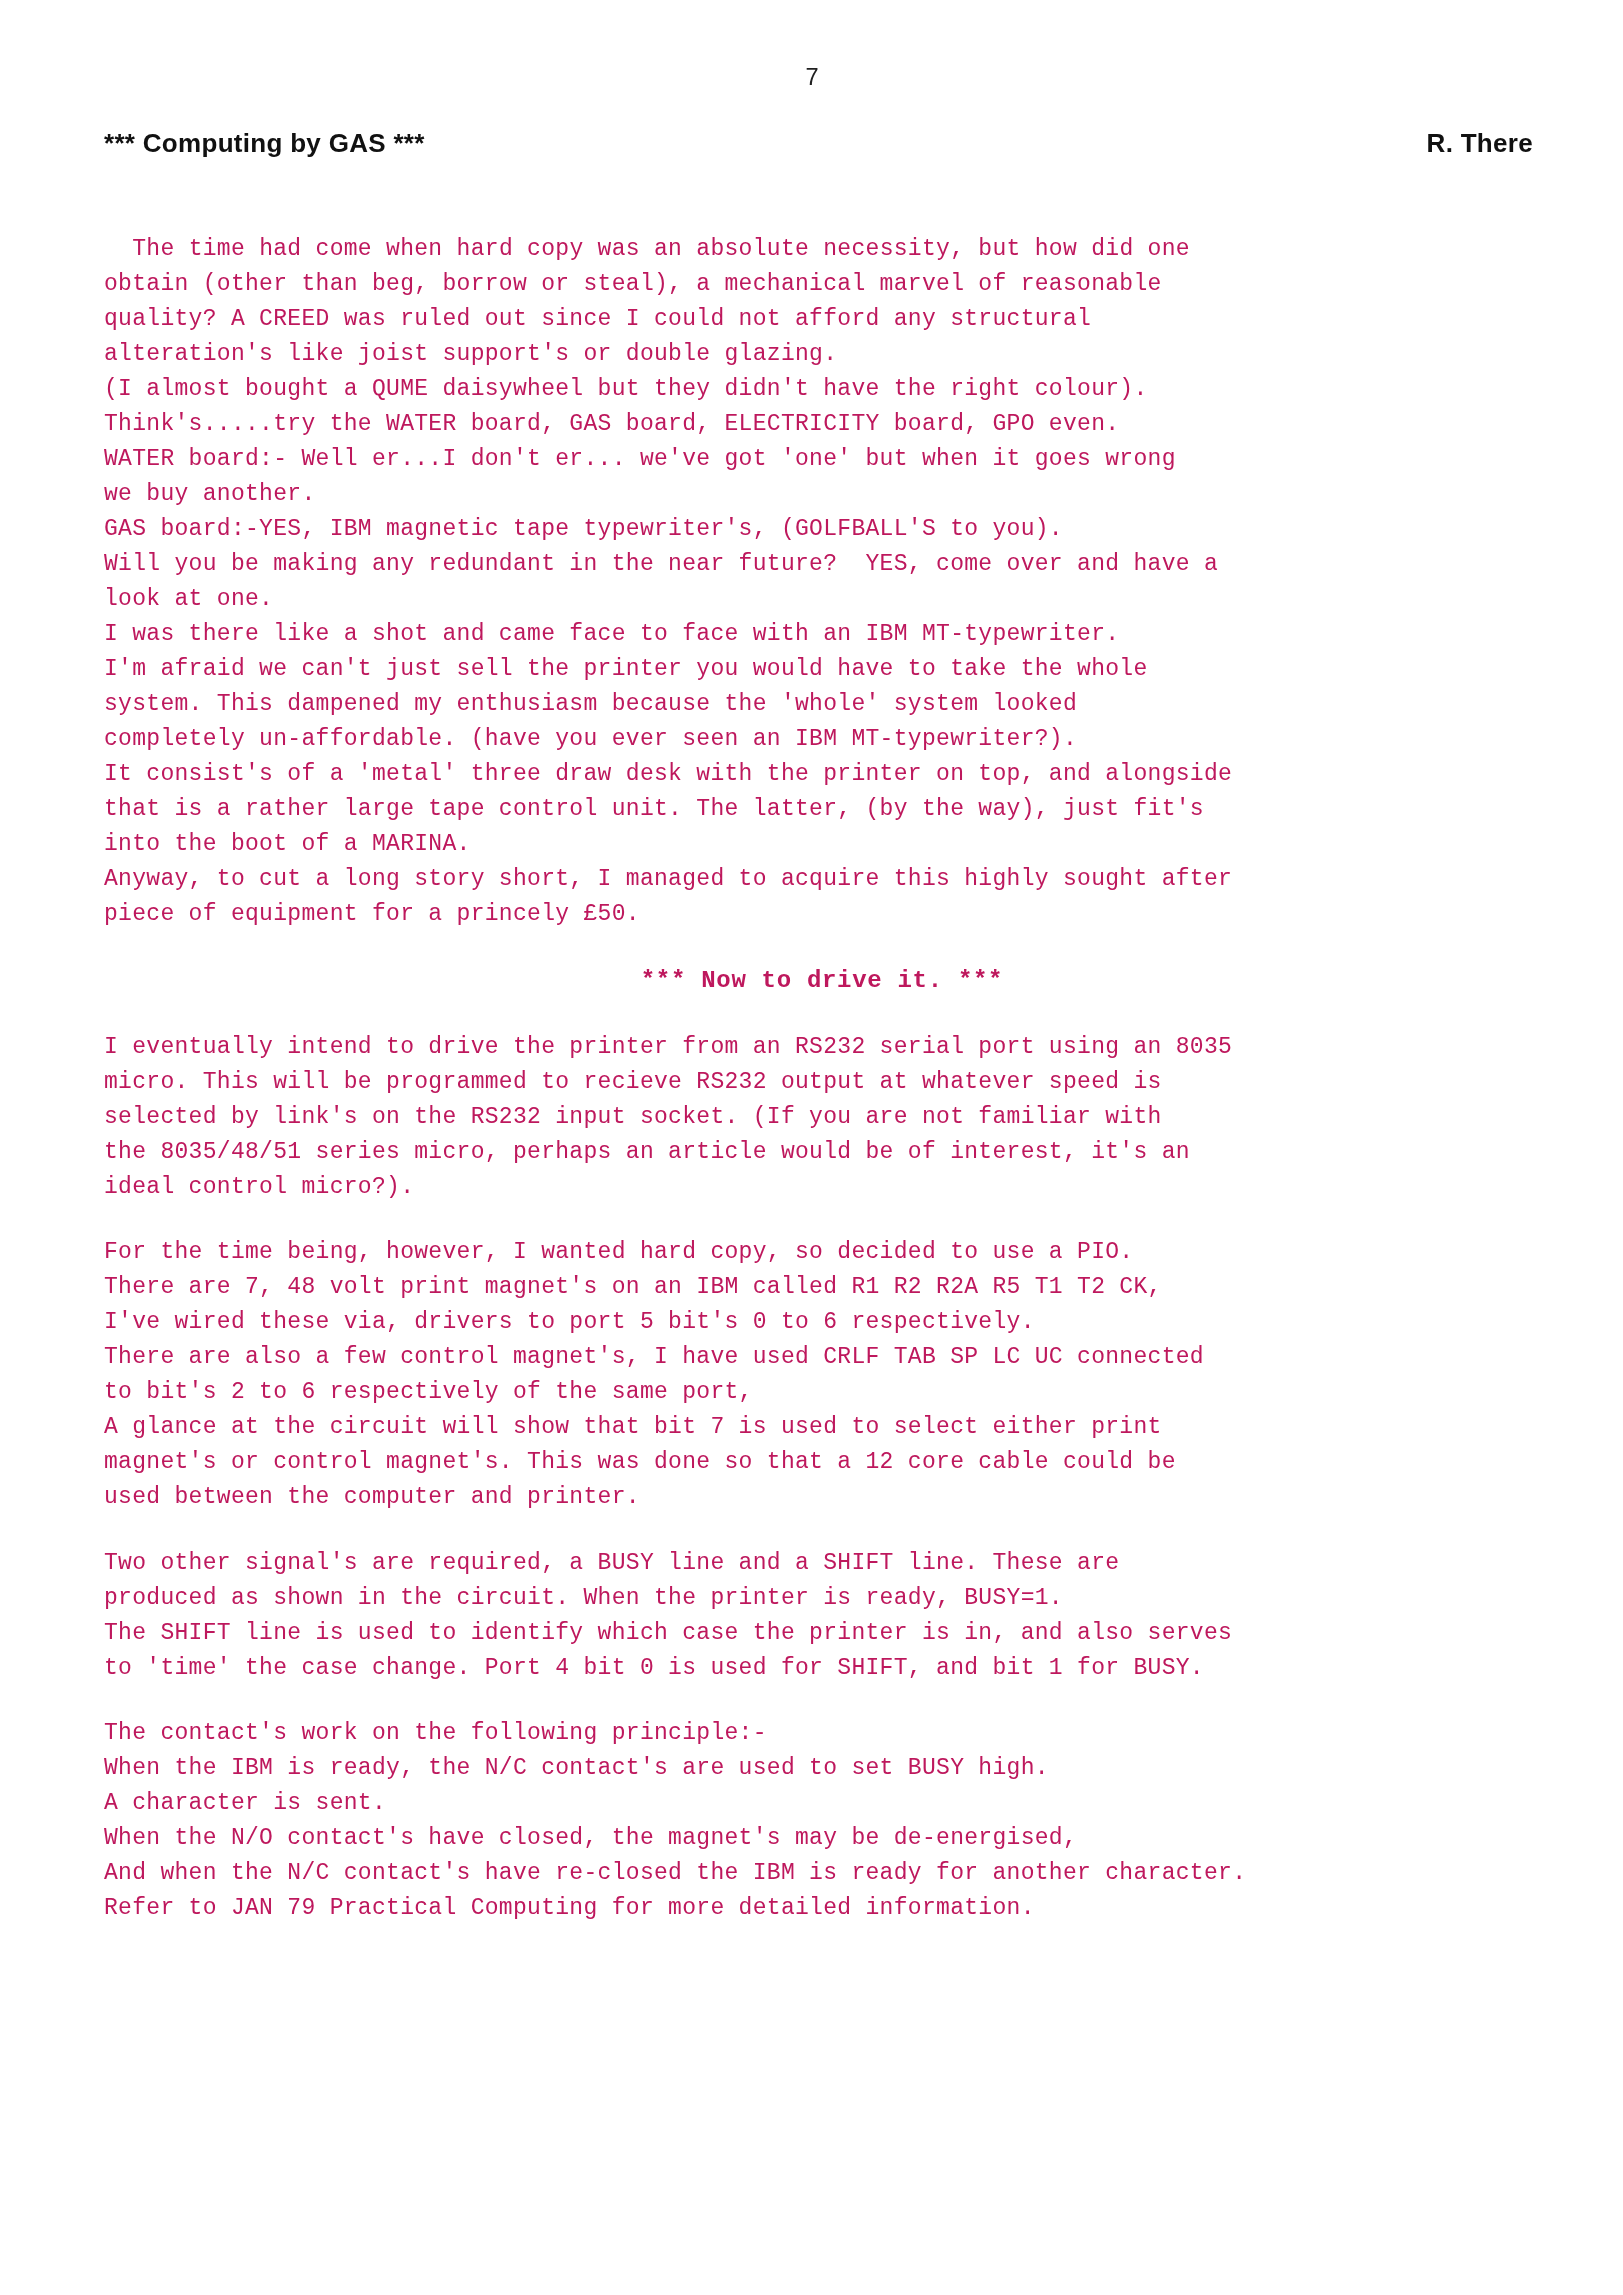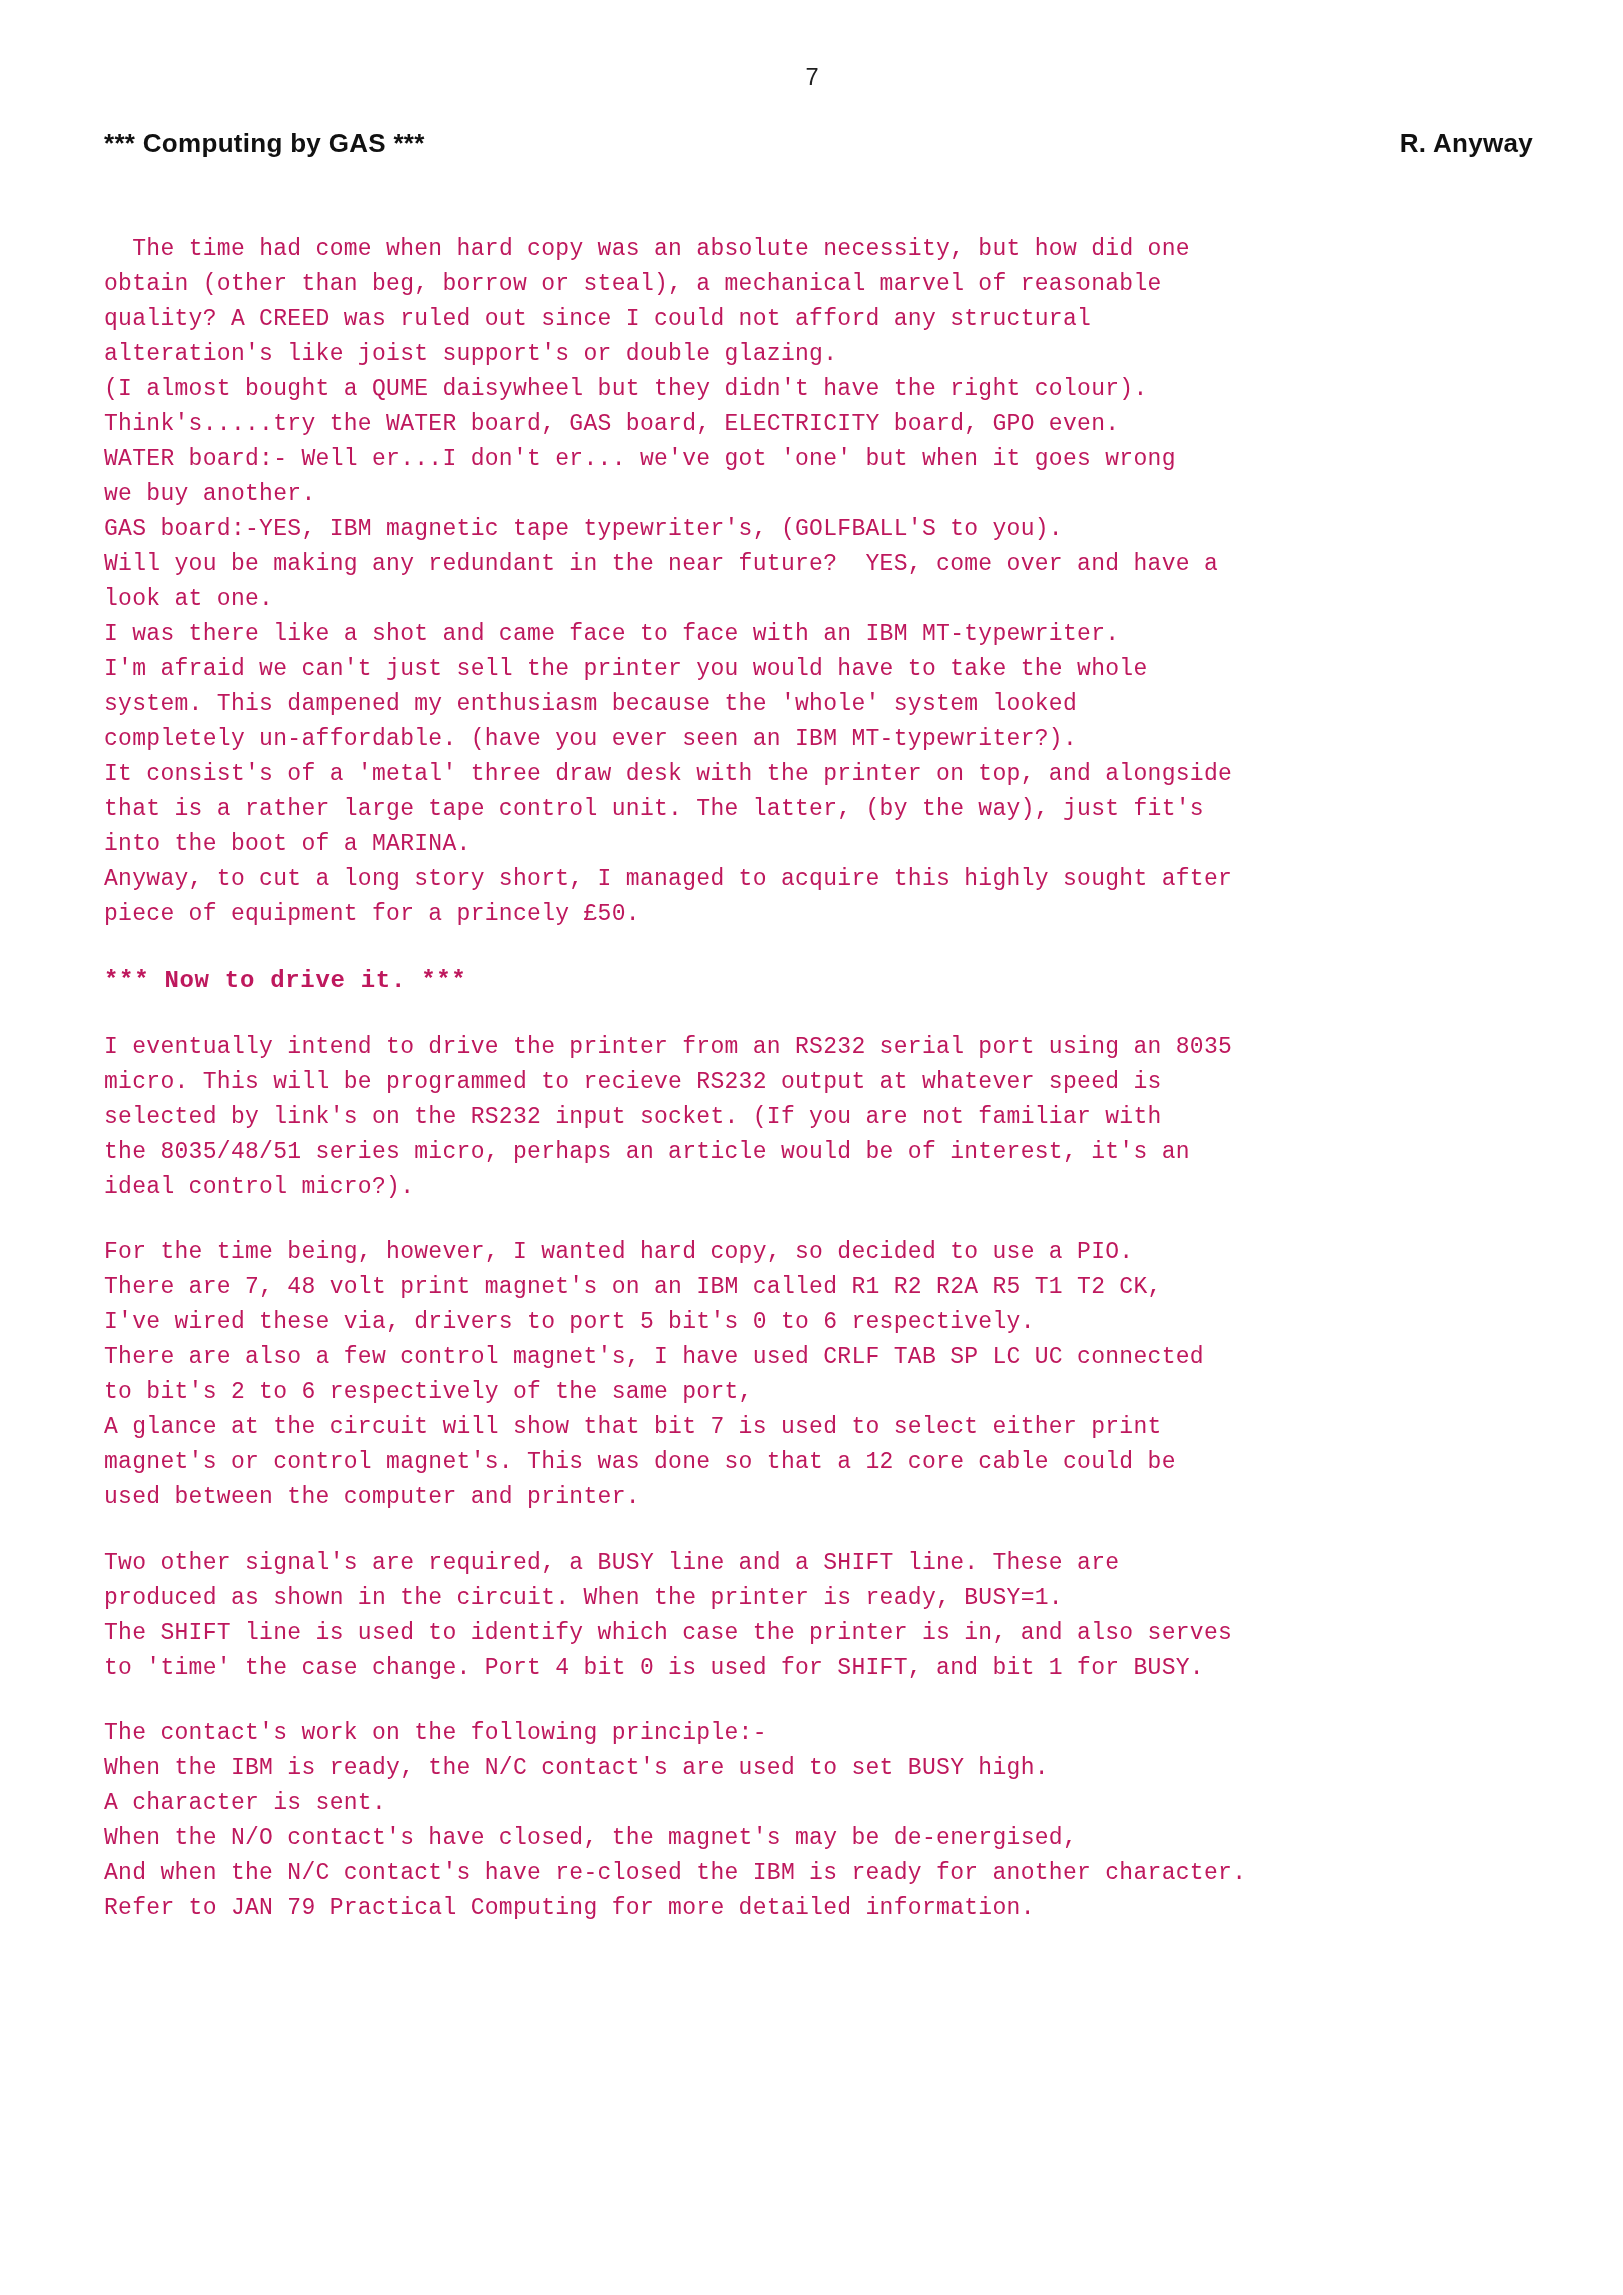--- a/index.html
+++ b/index.html
@@ -58,21 +58,21 @@
     left: 104px;
     width: 1436px;
     font-family: "Liberation Mono", monospace;
     font-size: 23px;
     line-height: 35px;
     color: #be185d;
     letter-spacing: 0.3px;
   }
   .section-title {
     margin: 26px 0 32px 0;
-    text-align: left;
+    text-align: center;
     font-family: "Liberation Mono", monospace;
     font-weight: bold;
     font-size: 24px;
     letter-spacing: 0.7px;
     white-space: pre;
   }
   .block {
     margin-bottom: 30.5px;
     white-space: pre-wrap;
   }
@@ -83,21 +83,21 @@
 </style>
 </head>
 <body>
 
 <div class="page">
 
   <div class="page-number">7</div>
 
   <div class="header-row">
     <div class="header-left">*** Computing by GAS ***</div>
-    <div class="header-right">R. Anyway</div>
+    <div class="header-right">R. There</div>
   </div>
 
   <div class="body-text">
 
     <div class="block">  The time had come when hard copy was an absolute necessity, but how did one
 obtain (other than beg, borrow or steal), a mechanical marvel of reasonable
 quality? A CREED was ruled out since I could not afford any structural
 alteration's like joist support's or double glazing.
 (I almost bought a QUME daisywheel but they didn't have the right colour).
 Think's.....try the WATER board, GAS board, ELECTRICITY board, GPO even.

